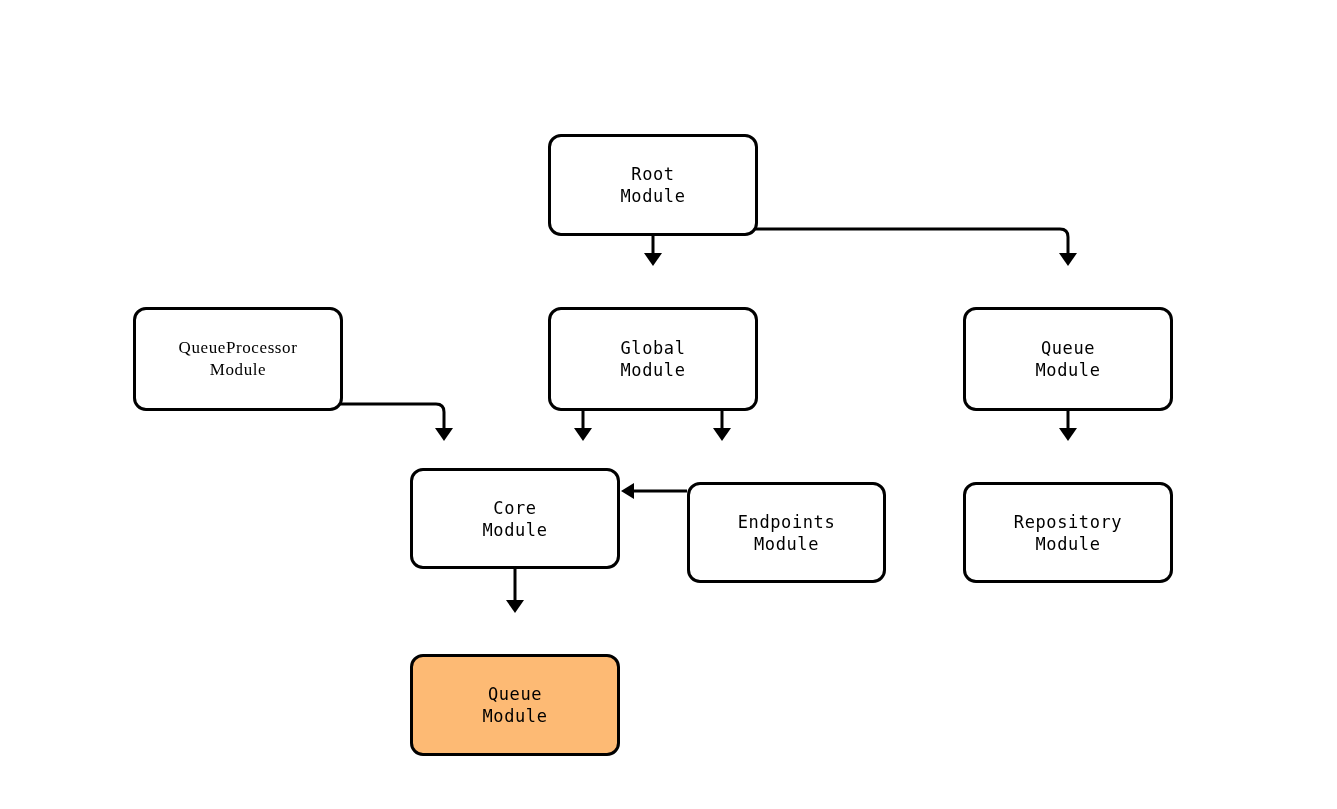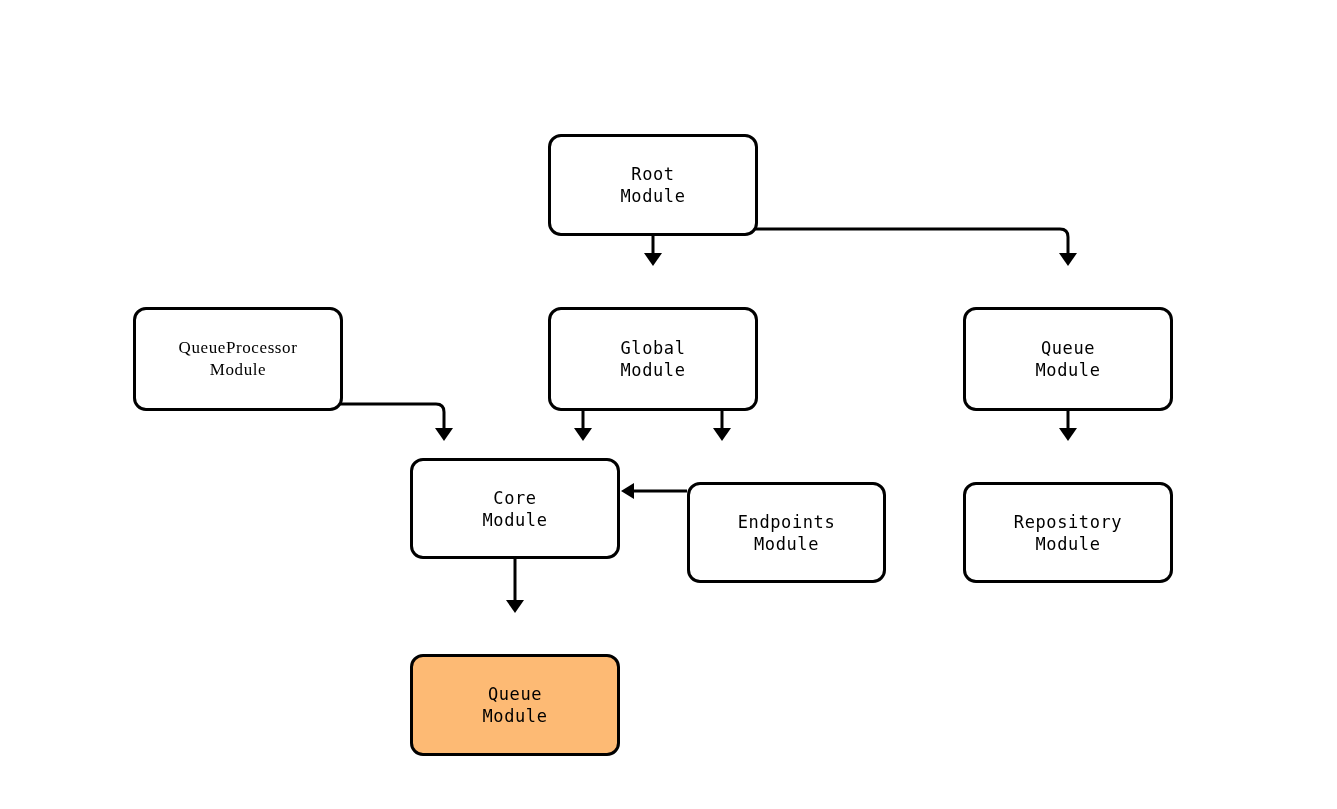--- a/index.html
+++ b/index.html
@@ -88,21 +88,21 @@
         <div class="node-label-line">Module</div>
       </div>
       <div class="node" style="left: 548px; top: 267px; width: 210px; height: 104px; background: rgb(255, 255, 255); border-color: rgb(0, 0, 0);">
         <div class="node-label-line">Global</div>
         <div class="node-label-line">Module</div>
       </div>
       <div class="node" style="left: 963px; top: 267px; width: 210px; height: 104px; background: rgb(255, 255, 255); border-color: rgb(0, 0, 0);">
         <div class="node-label-line">Queue</div>
         <div class="node-label-line">Module</div>
       </div>
-      <div class="node" style="left: 410px; top: 418px; width: 210px; height: 101px; background: rgb(255, 255, 255); border-color: rgb(0, 0, 0);">
+      <div class="node" style="left: 410px; top: 428px; width: 210px; height: 101px; background: rgb(255, 255, 255); border-color: rgb(0, 0, 0);">
         <div class="node-label-line">Core</div>
         <div class="node-label-line">Module</div>
       </div>
       <div class="node" style="left: 687px; top: 442px; width: 199px; height: 101px; background: rgb(255, 255, 255); border-color: rgb(0, 0, 0);">
         <div class="node-label-line">Endpoints</div>
         <div class="node-label-line">Module</div>
       </div>
       <div class="node" style="left: 963px; top: 442px; width: 210px; height: 101px; background: rgb(255, 255, 255); border-color: rgb(0, 0, 0);">
         <div class="node-label-line">Repository</div>
         <div class="node-label-line">Module</div>

